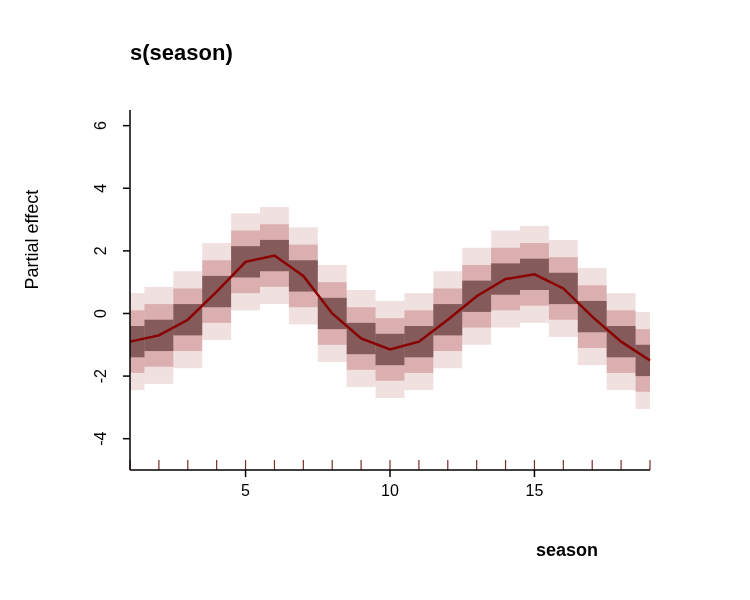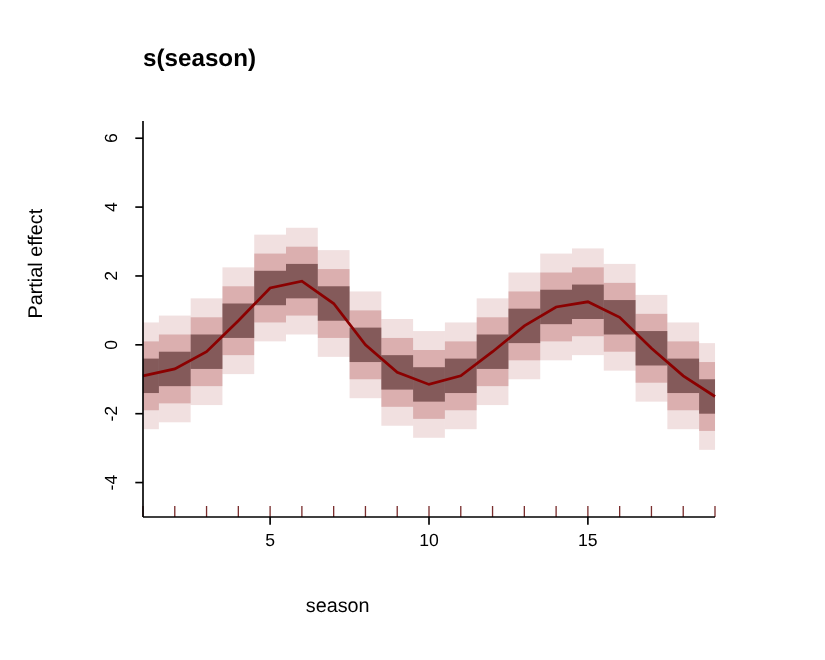--- a/index.html
+++ b/index.html
@@ -27,23 +27,24 @@
     left: 22px;
     top: 300px;
     transform: translateY(-50%) rotate(-90deg);
     transform-origin: left top;
     font-size: 18px;
     white-space: nowrap;
   }
   .xlabel {
     position: absolute;
     left: 16px; right: 0;
-    text-align: center;
+    text-align: right;
     top: 540px;
     font-size: 18px;
+    font-weight: bold;
   }
   svg.plot {
     position: absolute;
     left: 0; top: 0;
   }
   .axis-line { stroke: #000; stroke-width: 1.5; fill: none; }
   .tick-line { stroke: #000; stroke-width: 1.5; }
   .rug-line  { stroke: #7a2e2e; stroke-width: 1.2; }
   .tick-label-y, .tick-label-x { font-size: 16px; fill: #000; }
   .curve { stroke: #8b0000; stroke-width: 2.5; fill: none; }

